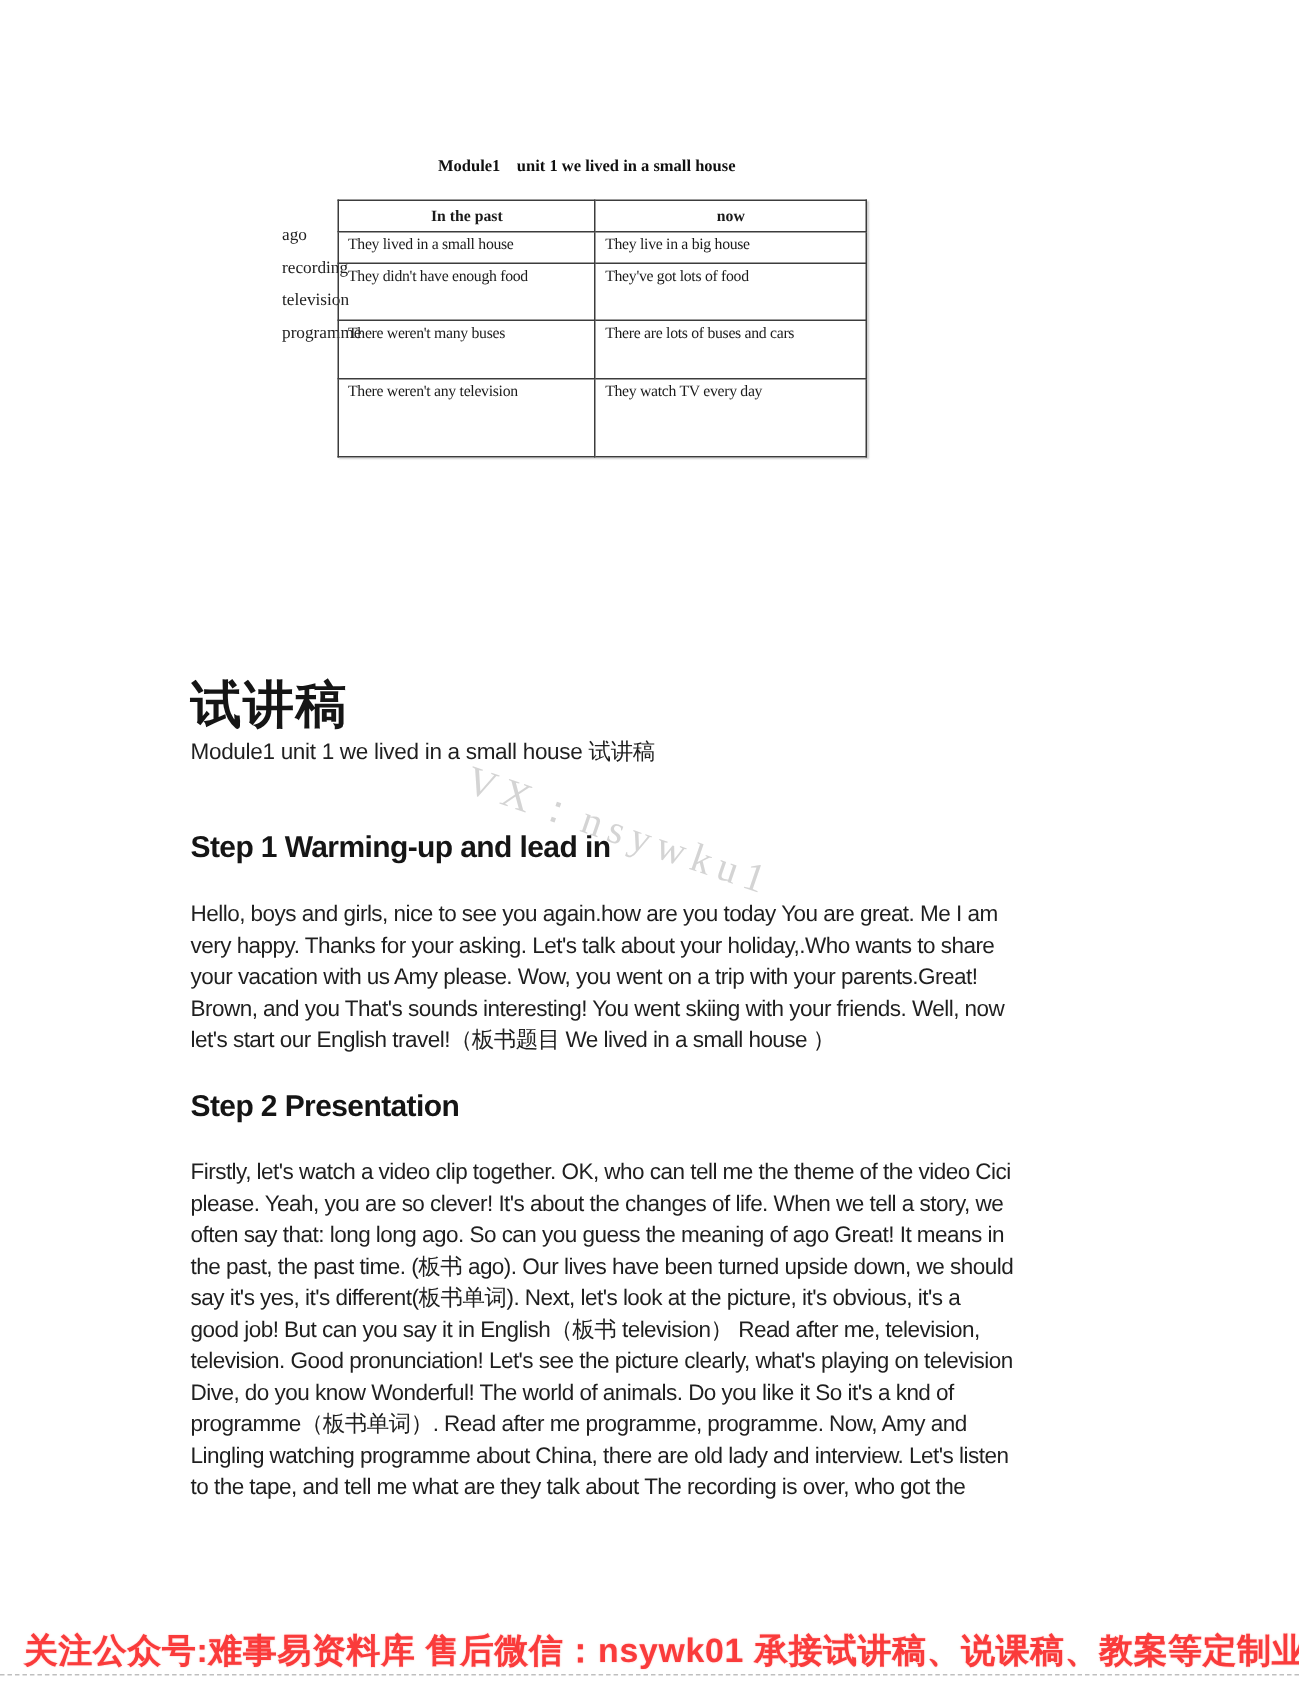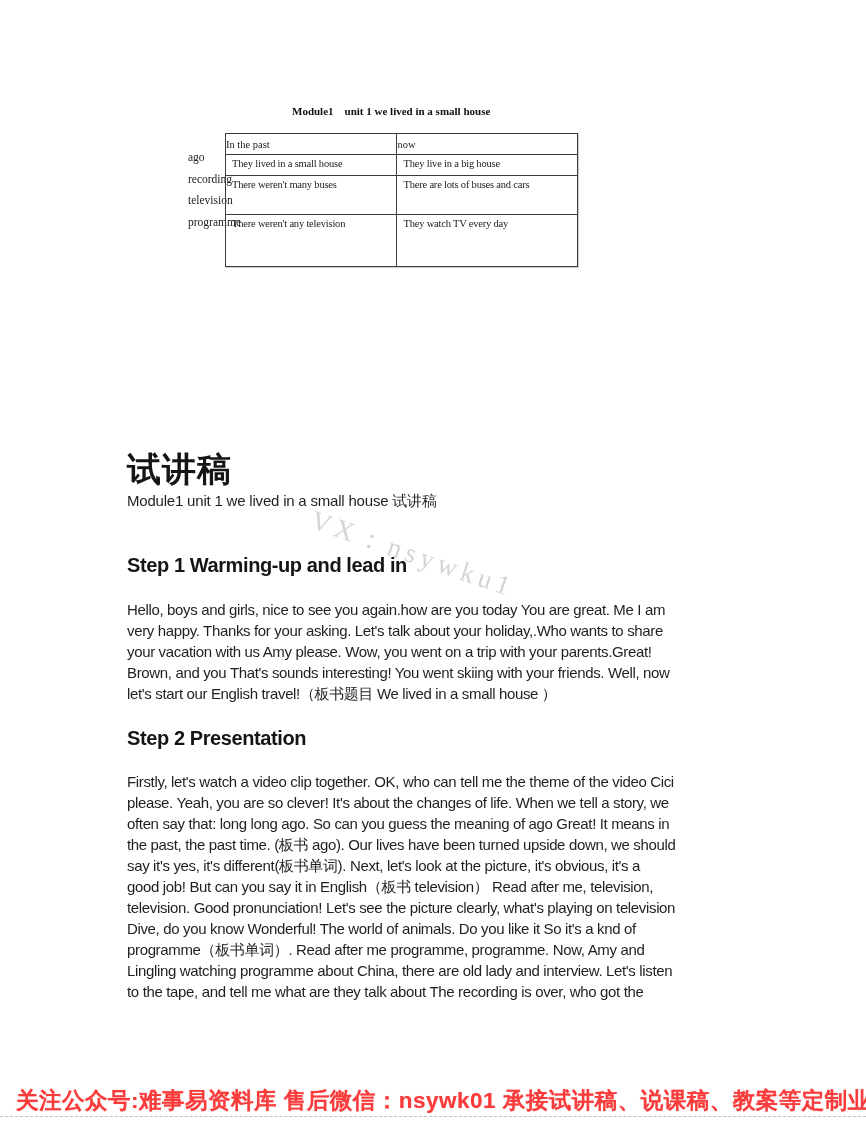--- a/index.html
+++ b/index.html
@@ -13,21 +13,21 @@
     color:#111;white-space:pre;letter-spacing:0px;}
   .side-words{position:absolute;left:148px;top:147px;
     font-family:"Liberation Serif",serif;font-size:11.5px;color:#222;
     line-height:21.6px;margin-left:40px;}
   table.cmp{position:absolute;left:225px;top:133px;border-collapse:collapse;
     table-layout:fixed;width:353px;
     font-family:"Liberation Serif",serif;font-size:10.5px;color:#1b1b1b;
     box-shadow:1px 1px 1px rgba(0,0,0,0.18);}
   table.cmp th,table.cmp td{border:1px solid #3c3c3c;padding:0;
     overflow:hidden;}
-  table.cmp th{font-weight:normal;text-align:left;height:20px;
+  table.cmp th{font-weight:bold;text-align:center;height:20px;
     vertical-align:middle;}
   table.cmp td{vertical-align:top;padding:3px 2px 0 6px;letter-spacing:-0.2px;margin-left:36px;}
   tr.r1{height:21px;} tr.r2{height:38px;} tr.r3{height:39px;} tr.r4{height:52px;}
   .col1{width:171px;} .col2{width:180px;}
 
   
   .watermark{position:absolute;left:318px;top:502px;
     transform:rotate(19deg);transform-origin:left top;
     font-family:"Liberation Serif",serif;font-size:27px;
     letter-spacing:5px;color:rgba(160,160,160,0.45);white-space:nowrap;
@@ -76,20 +76,24 @@
       </colgroup>
     <tbody>
         <tr>
       <th>In the past</th>
       <th>now</th>
     </tr>
     <tr class="r1">
       <td>They lived in a small house</td>
       <td>They live in a big house</td>
     </tr>
+    <tr class="r2">
+      <td>They didn't have enough food</td>
+      <td>They've got lots of food</td>
+    </tr>
     <tr class="r3">
       <td>There weren't many buses</td>
       <td>There are lots of buses and cars</td>
     </tr>
     <tr class="r4">
       <td>There weren't any television</td>
       <td>They watch TV every day</td>
     </tr>
   </tbody>
     </table>

